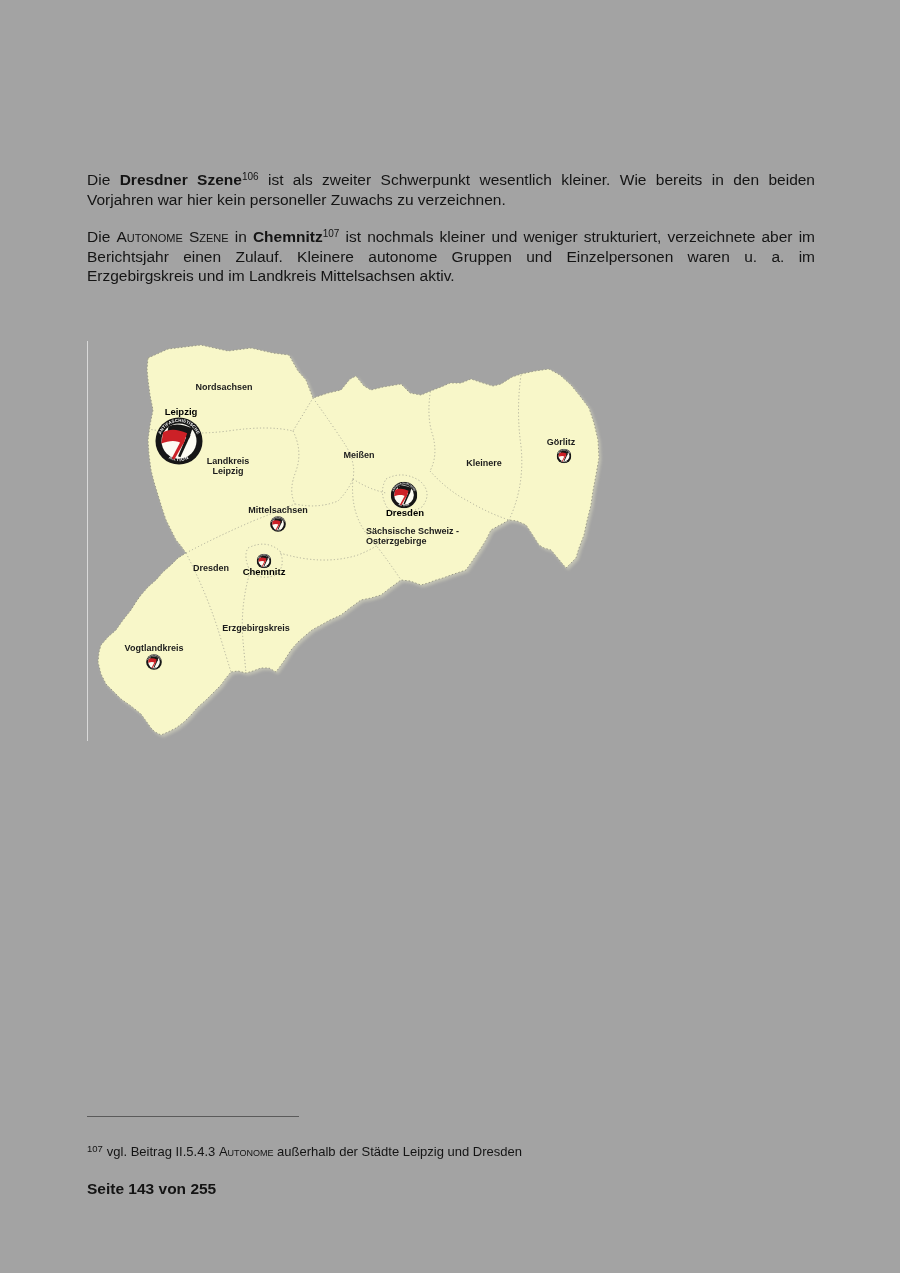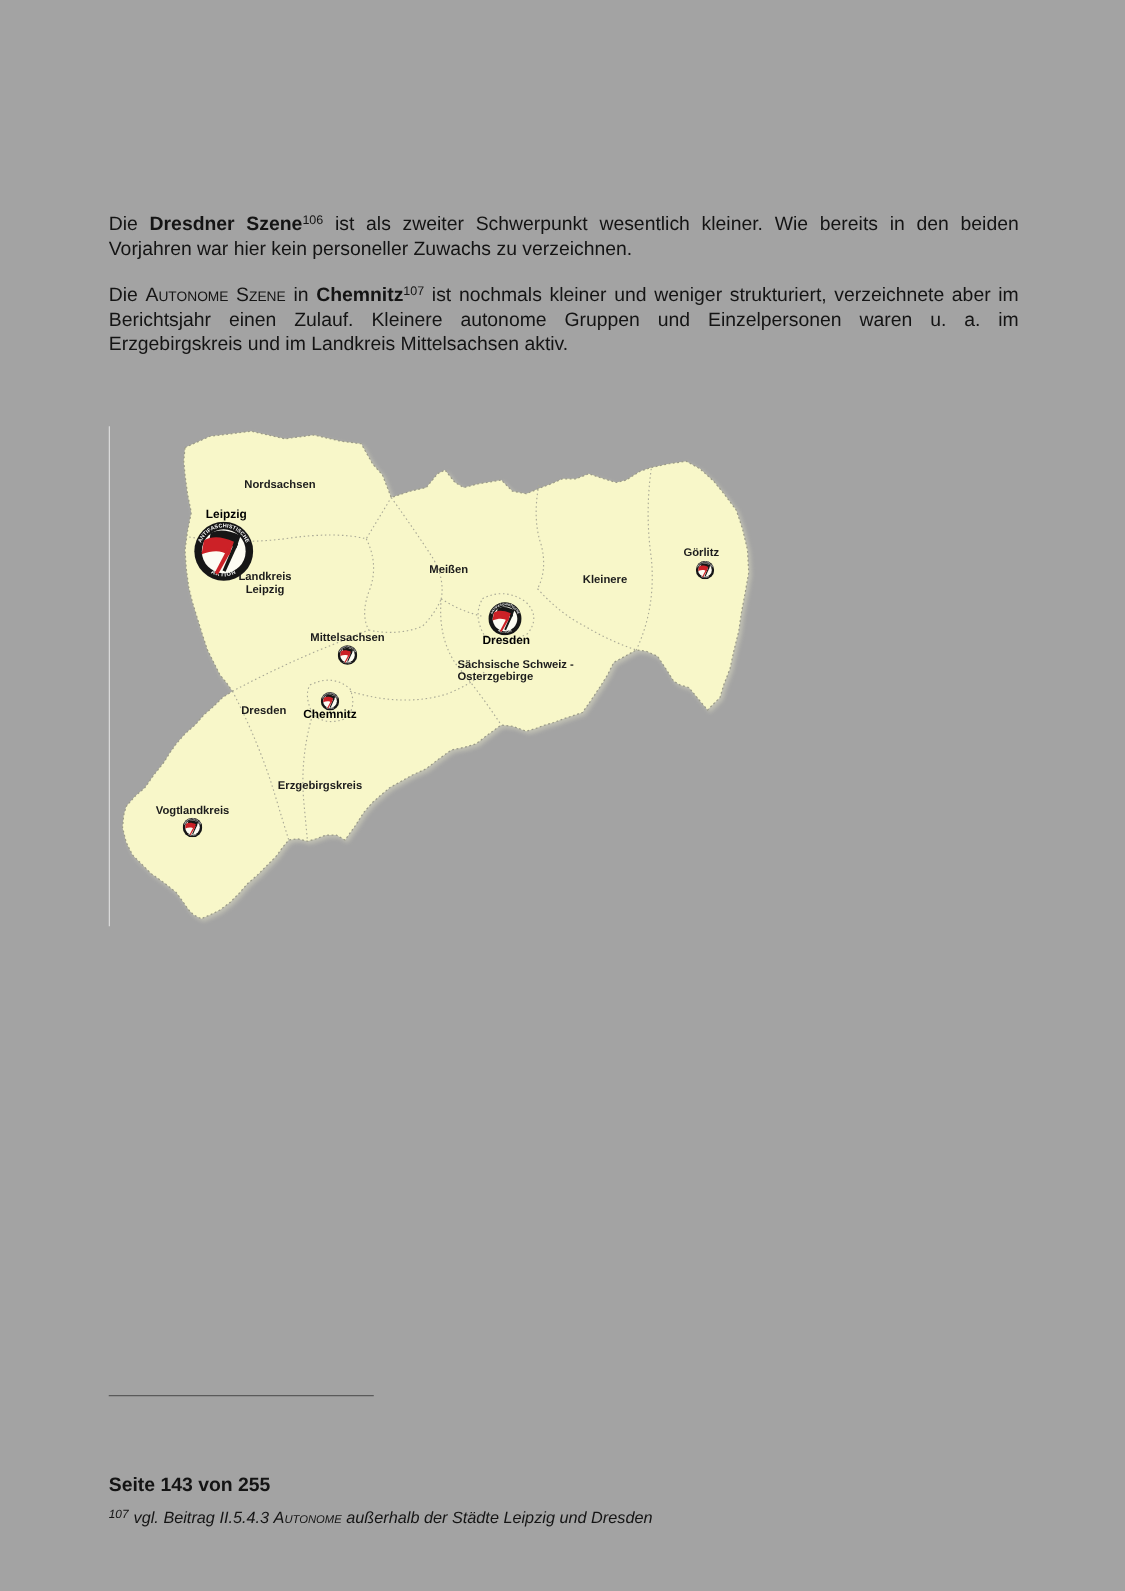--- a/index.html
+++ b/index.html
@@ -33,21 +33,21 @@
   .map-label.leftalign{transform:translate(0,0);text-align:left;}
   .city-label{font-size:9.5px;color:#000;}
   .logo{position:absolute;transform:translate(-50%,-50%);z-index:2;}
   
   .fn-rule{position:absolute;left:87px;top:1116px;width:212px;height:0;border-top:1px solid #5a5a5a;}
   .footnote{
     position:absolute;left:87px;right:85px;margin:0;
     font-size:13px;line-height:17px;color:#141414;
   }
   .fn1{top:1126px;}
-  .fn2{top:1205px;font-style:italic;}
+  .fn2{top:1143px;}
   .footnote sup{font-size:9.5px;line-height:0;vertical-align:baseline;position:relative;top:-4px;margin-right:4px;}
   .page-footer{
     position:absolute;left:87px;top:1180px;margin:0;
     font-size:15.5px;color:#141414;font-weight:bold;
   }
   .saxony-outline{
     fill:#F8F7C9;stroke:#9a9a88;stroke-width:1;
     stroke-dasharray:1.5 2;stroke-linejoin:round;
     filter:drop-shadow(2px 2px 1.5px #c2c2b4);
   }
@@ -96,21 +96,21 @@
       <path class="district-border" d="M342,130 Q360,150 380,160 Q400,172 421,179"></path>
       <path class="district-border" d="M265,138 Q262,170 278,192 Q295,212 313,239"></path>
       <path class="district-border" d="M160,207 Q178,198 192,210 Q198,225 188,234 Q172,240 162,230 Q155,215 160,207 Z"></path>
       <path class="district-border" d="M192,212 Q235,225 270,214 Q290,206 300,196"></path>
       <path class="district-border" d="M98,212 Q120,255 132,295 Q138,315 143,331"></path>
       <path class="district-border" d="M162,231 Q152,265 155,300 L158,332"></path>
       <path class="district-border" d="M207,163 Q230,168 250,160 Q260,150 265,138"></path>
     </svg>
 
     <div class="map-label" style="left:136px;top:46px;">Nordsachsen</div>
-    <div class="map-label wrap" style="left:124px;top:125px;width:62px;">Landkreis Leipzig</div>
+    <div class="map-label wrap" style="left:140px;top:125px;width:62px;">Landkreis Leipzig</div>
     <div class="map-label" style="left:271px;top:114px;">Meißen</div>
     <div class="map-label" style="left:396px;top:122px;">Kleinere</div>
     <div class="map-label" style="left:473px;top:101px;">Görlitz</div>
     <div class="map-label" style="left:190px;top:169px;">Mittelsachsen</div>
     <div class="map-label wrap leftalign" style="left:278px;top:185px;width:112px;">Sächsische Schweiz - Osterzgebirge</div>
     <div class="map-label" style="left:123px;top:227px;">Dresden</div>
     <div class="map-label" style="left:168px;top:287px;">Erzgebirgskreis</div>
     <div class="map-label" style="left:66px;top:307px;">Vogtlandkreis</div>
 
     <div class="map-label city-label" style="left:93px;top:71px;z-index:4;">Leipzig</div>

